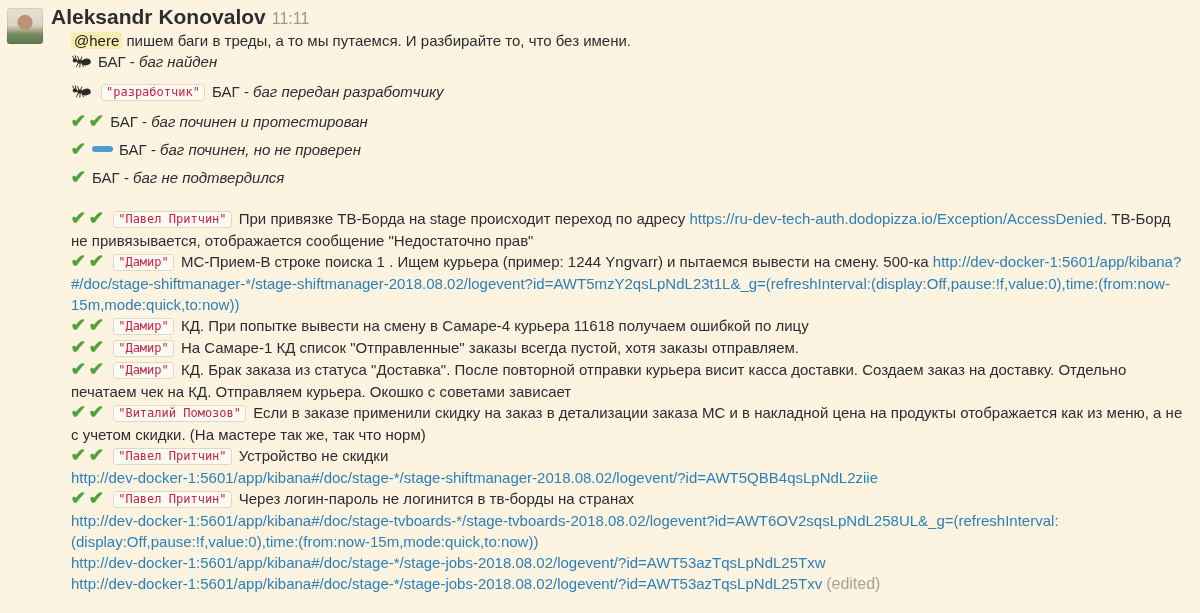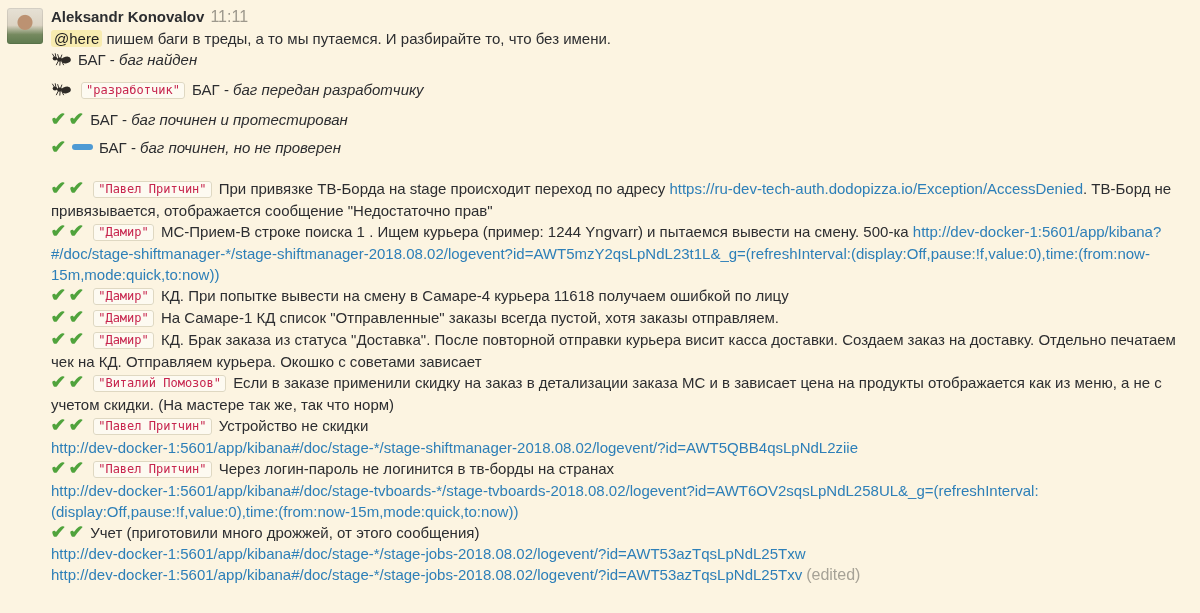--- a/index.html
+++ b/index.html
@@ -12,25 +12,25 @@
   .gutter{flex:0 0 36px;margin-right:8px;}
   .avatar{
     width:36px;height:36px;border-radius:3px;margin-top:1px;
     background:
       radial-gradient(circle at 50% 40%, #BC9272 0 7px, rgba(0,0,0,0) 8px),
       linear-gradient(180deg,#E6E1D5 0%,#DCD4C4 48%,#75895F 74%,#5E7A4E 100%);
     box-shadow:inset 0 0 0 1px rgba(0,0,0,0.08);
   }
   .content{flex:1;min-width:0;}
   .header{line-height:19px;margin-bottom:2px;}
-  .author{font-weight:bold;font-size:15px;color:#2C2D30;}
+  .author{font-weight:bold;font-size:21px;color:#2C2D30;}
   .ts{font-size:16px;color:#9D988C;margin-left:6px;}
   .line{
     font-size:15px;line-height:21px;min-height:21px;
-    overflow-wrap:anywhere;word-break:break-word;
+    overflow-wrap:anywhere;word-break:break-word;margin-left:20px;
   }
   .line.legend{margin-bottom:7px;}
   .line.blank{height:13px;min-height:13px;}
   .it{font-style:italic;}
   .mention{
     background:#F8ECB0;color:#1D1C1D;border-radius:3px;padding:0 3px;
   }
   .chip{
     font-family:"DejaVu Sans Mono",monospace;font-size:12px;
     color:#C7254E;background:#FDFAF1;border:1px solid #DFD8C2;
@@ -90,30 +90,30 @@
                 <path d="M11 8 L12.5 4"></path>
               </g>
               <g fill="#2E2A26">
                 <ellipse cx="4.5" cy="8.5" rx="2.6" ry="2.3"></ellipse>
                 <ellipse cx="9.8" cy="9.6" rx="3" ry="2.4"></ellipse>
                 <ellipse cx="17.3" cy="10.2" rx="5.4" ry="3.8" transform="rotate(-12 17.3 10.2)"></ellipse>
               </g>
             </svg></span><code class="chip">"разработчик"</code><span> БАГ - </span><em class="it">баг передан разработчику</em></div>
         <div class="line legend"><span class="check">✔</span><span class="check emoji-last">✔</span><span>БАГ - </span><em class="it">баг починен и протестирован</em></div>
         <div class="line legend"><span class="check">✔</span><span class="dash emoji-last"></span><span>БАГ - </span><em class="it">баг починен, но не проверен</em></div>
+        <div class="line legend"><span class="check emoji-last">✔</span><span>БАГ - </span><em class="it">баг не подтвердился</em></div>
         <div class="line blank"></div>
         <div class="line"><span class="check">✔</span><span class="check emoji-last">✔</span><code class="chip">"Павел Притчин"</code><span> При привязке ТВ-Борда на stage происходит переход по адресу </span><a class="lnk">https://ru-dev-tech-auth.dodopizza.io/Exception/AccessDenied</a><span>. ТВ-Борд не привязывается, отображается сообщение "Недостаточно прав"</span></div>
         <div class="line"><span class="check">✔</span><span class="check emoji-last">✔</span><code class="chip">"Дамир"</code><span> МС-Прием-В строке поиска 1 . Ищем курьера (пример: 1244 Yngvarr) и пытаемся вывести на смену. 500-ка </span><a class="lnk">http://dev-docker-1:5601/app/kibana?#/doc/stage-shiftmanager-*/stage-shiftmanager-2018.08.02/logevent?id=AWT5mzY2qsLpNdL23t1L&amp;_g=(refreshInterval:(display:Off,pause:!f,value:0),time:(from:now-15m,mode:quick,to:now))</a></div>
         <div class="line"><span class="check">✔</span><span class="check emoji-last">✔</span><code class="chip">"Дамир"</code><span> КД. При попытке вывести на смену в Самаре-4 курьера 11618 получаем ошибкой по лицу</span></div>
         <div class="line"><span class="check">✔</span><span class="check emoji-last">✔</span><code class="chip">"Дамир"</code><span> На Самаре-1 КД список "Отправленные" заказы всегда пустой, хотя заказы отправляем.</span></div>
         <div class="line"><span class="check">✔</span><span class="check emoji-last">✔</span><code class="chip">"Дамир"</code><span> КД. Брак заказа из статуса "Доставка". После повторной отправки курьера висит касса доставки. Создаем заказ на доставку. Отдельно печатаем чек на КД. Отправляем курьера. Окошко с советами зависает</span></div>
-        <div class="line"><span class="check">✔</span><span class="check emoji-last">✔</span><code class="chip">"Виталий Помозов"</code><span> Если в заказе применили скидку на заказ в детализации заказа МС и в зависает цена на продукты отображается как из меню, а не с учетом скидки. (На мастере так же, так что норм)</span></div>
+        <div class="line"><span class="check">✔</span><span class="check emoji-last">✔</span><code class="chip">"Виталий Помозов"</code><span> Если в заказе применили скидку на заказ в детализации заказа МС и в накладной цена на продукты отображается как из меню, а не с учетом скидки. (На мастере так же, так что норм)</span></div>
         <div class="line"><span class="check">✔</span><span class="check emoji-last">✔</span><code class="chip">"Павел Притчин"</code><span> Устройство не скидки</span></div>
         <div class="line"><a class="lnk">http://dev-docker-1:5601/app/kibana#/doc/stage-*/stage-shiftmanager-2018.08.02/logevent/?id=AWT5QBB4qsLpNdL2ziie</a></div>
         <div class="line"><span class="check">✔</span><span class="check emoji-last">✔</span><code class="chip">"Павел Притчин"</code><span> Через логин-пароль не логинится в тв-борды на странах</span></div>
         <div class="line"><a class="lnk">http://dev-docker-1:5601/app/kibana#/doc/stage-tvboards-*/stage-tvboards-2018.08.02/logevent?id=AWT6OV2sqsLpNdL258UL&amp;_g=(refreshInterval:(display:Off,pause:!f,value:0),time:(from:now-15m,mode:quick,to:now))</a></div>
-        <div class="line"><span class="check">✔</span><span class="check emoji-last">✔</span><span>Учет (приготовили много дрожжей, от этого сообщения)</span></div>
         <div class="line"><a class="lnk">http://dev-docker-1:5601/app/kibana#/doc/stage-*/stage-jobs-2018.08.02/logevent/?id=AWT53azTqsLpNdL25Txw</a></div>
         <div class="line"><a class="lnk">http://dev-docker-1:5601/app/kibana#/doc/stage-*/stage-jobs-2018.08.02/logevent/?id=AWT53azTqsLpNdL25Txv</a><span class="edited">(edited)</span></div>
       </div>
 
   </div>
 </div>
 
 </body></html>

